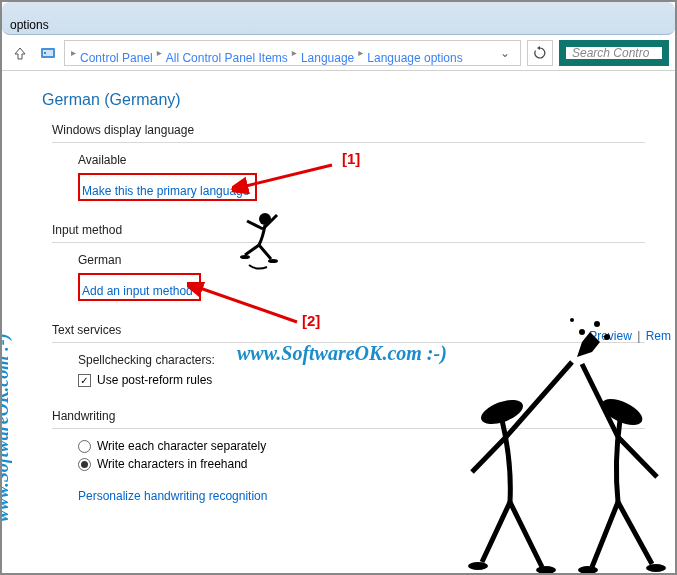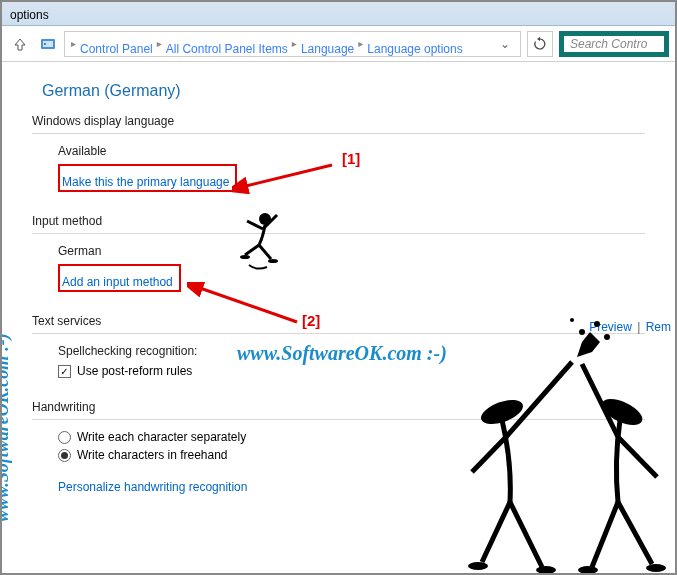--- a/index.html
+++ b/index.html
@@ -10,23 +10,24 @@
       width: 677px;
       height: 575px;
       overflow: hidden;
       position: relative;
       border: 2px solid #888;
     }
     .titlebar {
       background: linear-gradient(#d9e4f1, #cde0f0);
       border-bottom: 1px solid #a0b8d0;
       height: 24px;
-      padding: 6px 8px;
+      padding: 16px 8px;
       color: #000;
       font-size: 12px;
+      border-radius: 8px;
     }
     .navbar {
       background: #fff;
       border-bottom: 1px solid #d0d0d0;
       height: 36px;
       display: flex;
       align-items: center;
       padding: 0 6px;
       gap: 6px;
     }
@@ -57,40 +58,40 @@
     .refresh-btn {
       width: 26px; height: 26px;
       border: 1px solid #ccc;
       display: flex; align-items: center; justify-content: center;
       cursor: pointer;
       color: #444;
     }
     .search-box {
       width: 110px;
       height: 26px;
-      border: 5px solid #0f766e;
+      border: 7px solid #0f766e;
       padding: 0 6px;
       color: #888;
       font-style: italic;
       display: flex; align-items: center;
       overflow: hidden;
       text-align: right;
     }
     .content {
       padding: 20px 30px 20px 30px;
       position: relative;
     }
     .page-title {
       color: #1a6fb3;
       font-size: 16px;
       font-weight: 400;
       margin-bottom: 14px;
       margin-left: 10px;
     }
-    .section { margin-bottom: 22px; }
+    .section { margin-bottom: 22px; margin-left: 20px; }
     .section-header {
       color: #222;
       font-size: 12px;
       margin-bottom: 2px;
       padding-bottom: 3px;
     }
     .section-line {
       border-bottom: 1px solid #d8d8d8;
       margin-bottom: 10px;
       margin-left: 0;
@@ -232,21 +233,21 @@
       <span class="red-box">
         <span class="link">Add an input method</span>
       </span>
     </div>
   </div>
 
   <div class="section">
     <div class="section-header">Text services</div>
     <div class="section-line"></div>
     <div class="section-body">
-      <div class="status-text">Spellchecking recognition:</div>
+      <div class="status-text">Spellchecking characters:</div>
       <div class="checkbox-row">
         <span class="checkbox">✓</span>
         <span>Use post-reform rules</span>
       </div>
     </div>
   </div>
 
   <div class="section">
     <div class="section-header">Handwriting</div>
     <div class="section-line"></div>

